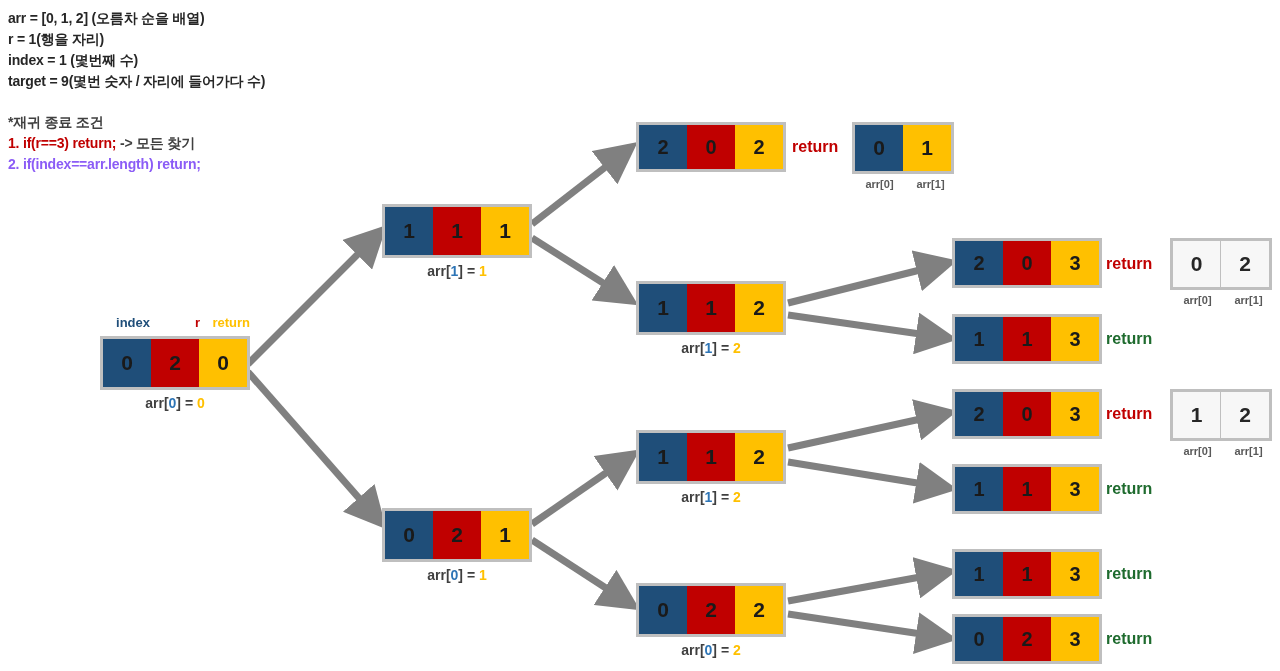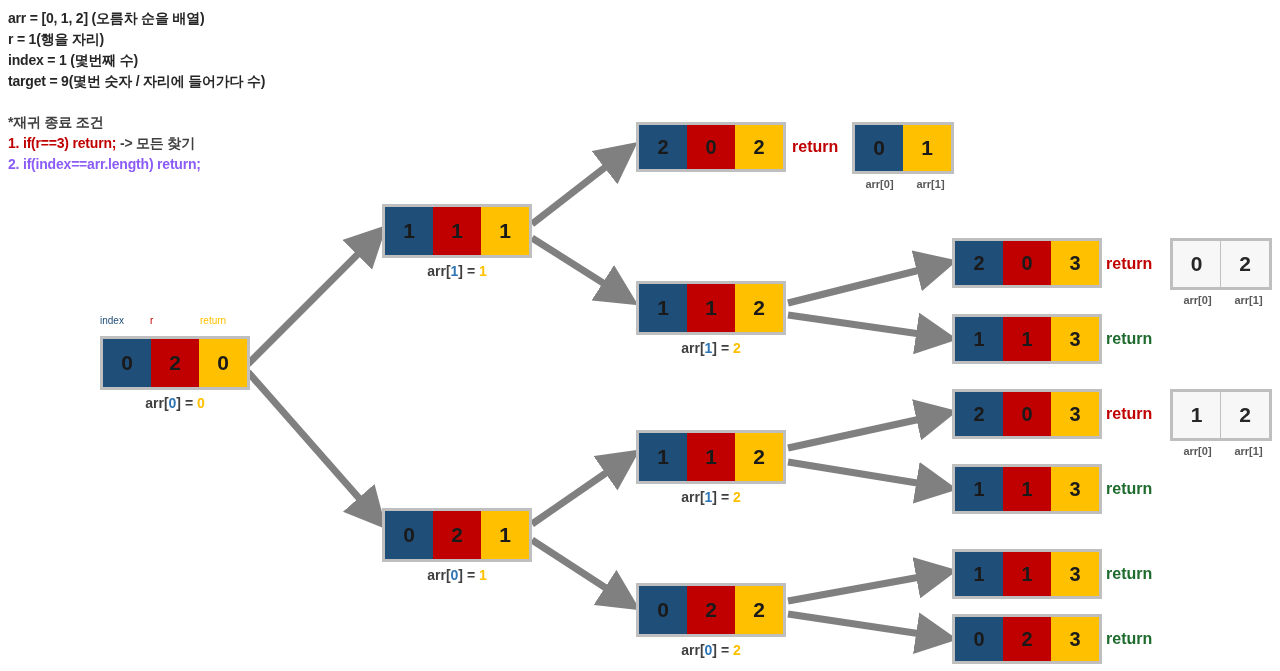--- a/index.html
+++ b/index.html
@@ -37,21 +37,21 @@
   .cell.idx{background:#1F4E79;}
   .cell.r{background:#C00000;}
   .cell.tg{background:#FFC000;}
   .node.small .cell{width:48px;height:44px;font-size:20px;}
 
   
   .headlabels{
     position:absolute;left:0;top:-21px;display:flex;width:100%;
   }
   .headlabels span{
-    flex:1;text-align:left;font-size:10px;font-weight:normal;
+    flex:1;text-align:right;font-size:13px;font-weight:bold;
   }
   .hl-idx{color:#1F4E79;}
   .hl-r{color:#C00000;}
   .hl-tg{color:#FFC000;}
 
   
   .caption{
     position:absolute;left:50%;transform:translateX(-50%);
     top:100%;margin-top:5px;white-space:nowrap;
     font-size:14px;font-weight:bold;color:#3f3f3f;

